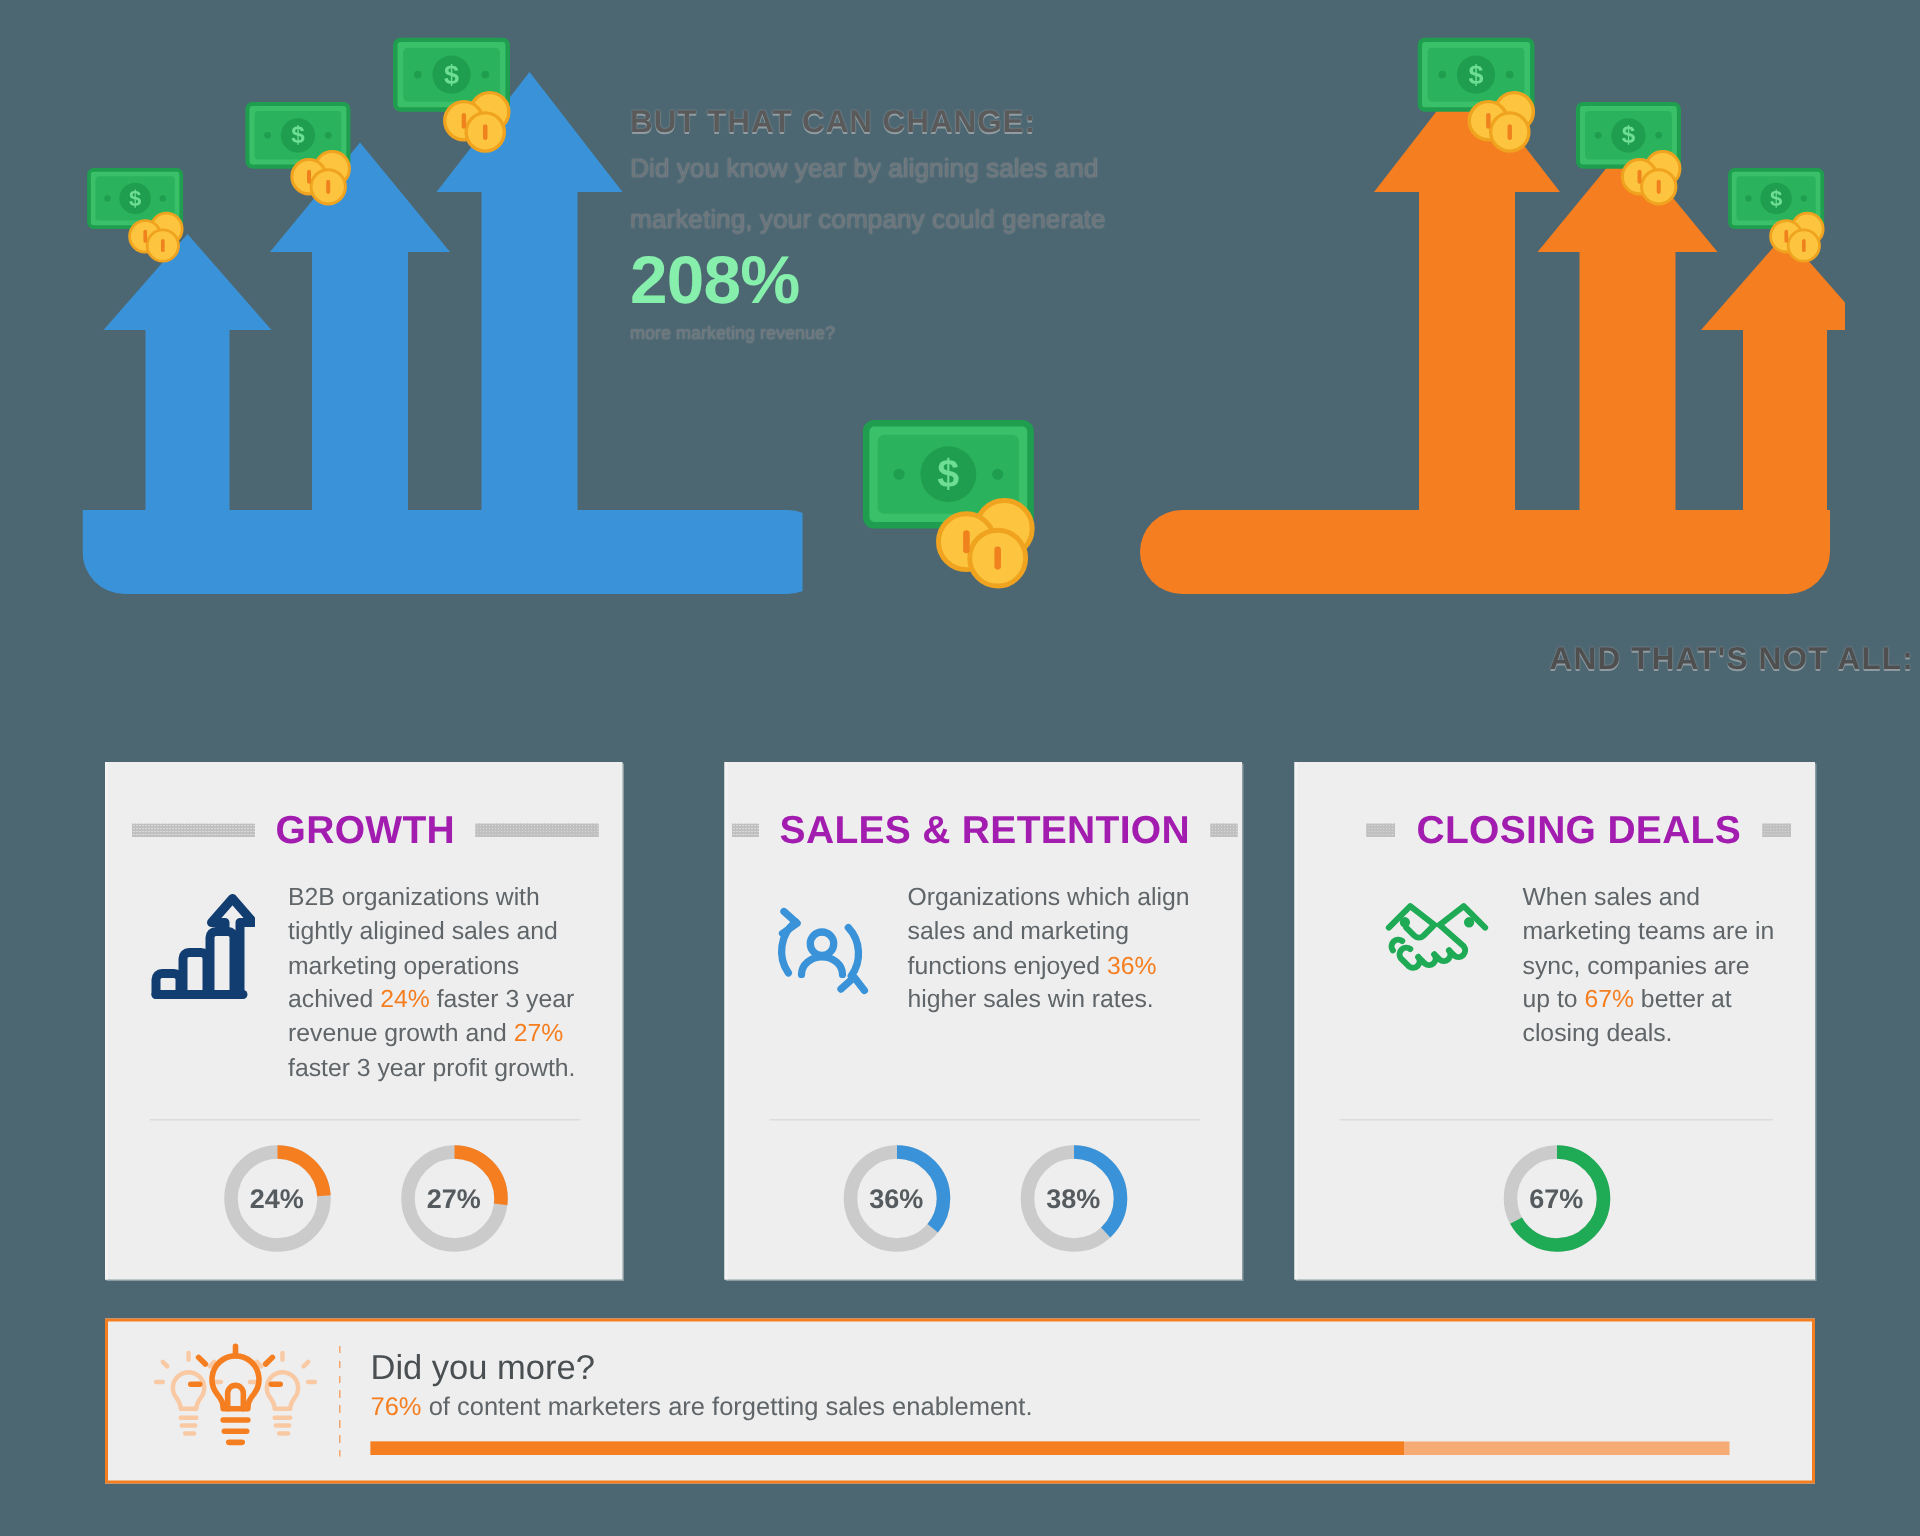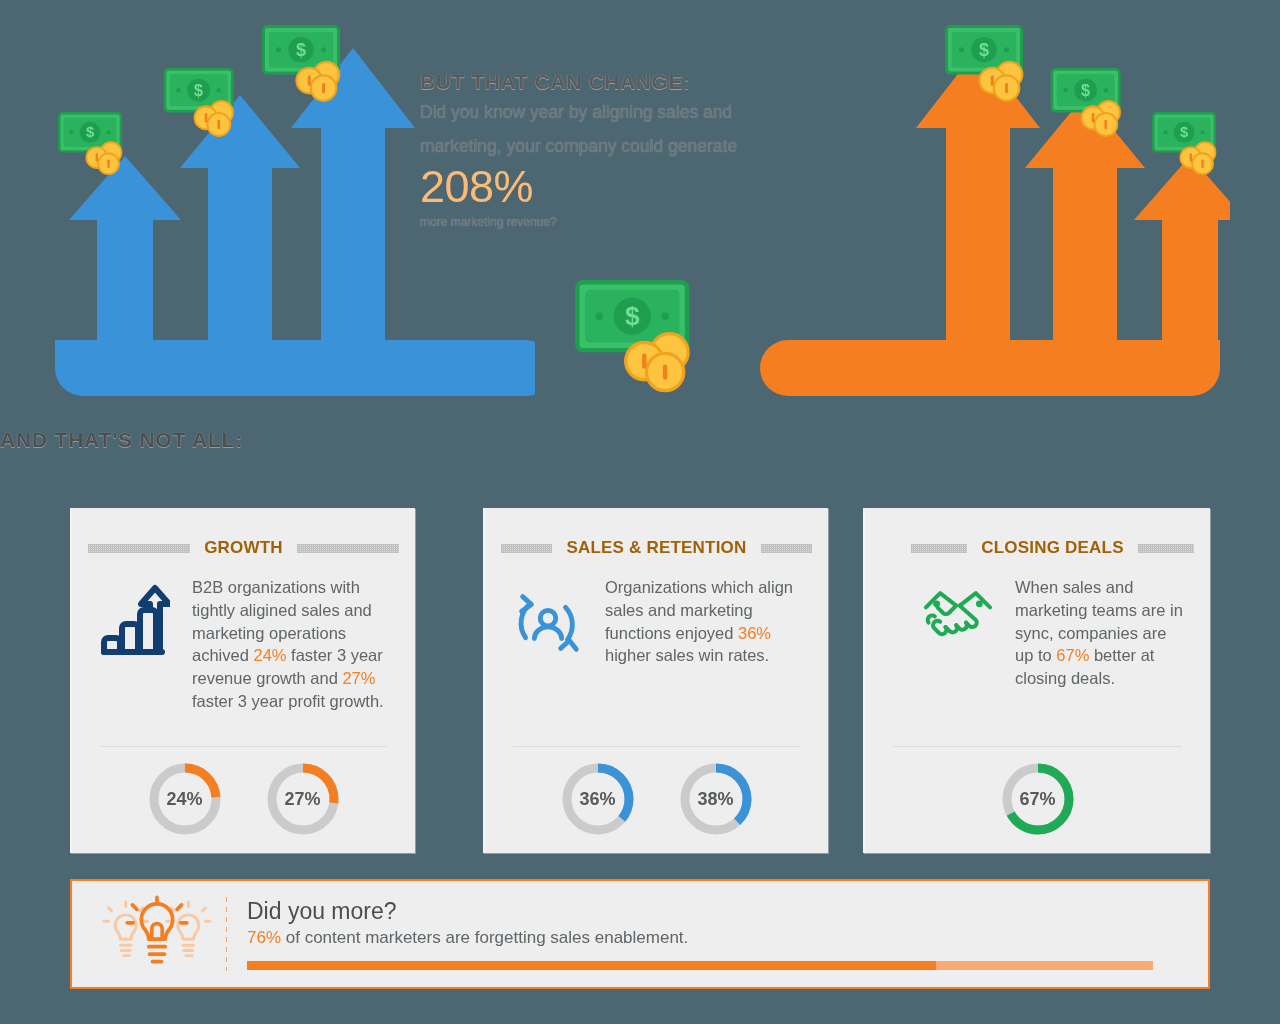--- a/index.html
+++ b/index.html
@@ -16,29 +16,29 @@
   .hero-kicker {
     font-size: 21px; font-weight: bold; letter-spacing: 0.6px;
     color: #5a5a5a; text-transform: uppercase;
     text-shadow: 0 0 1px #9aa7ad, 0 1px 0 #8f9ba1;
   }
   .hero-sub {
     font-size: 17.5px; color: #6e757a; line-height: 1.32; margin-top: 7px;
     text-shadow: 0 0 1px #93a0a6;
   }
   .hero-big {
-    font-size: 45px; font-weight: normal; color: #fdba74; line-height: 1;
+    font-size: 45px; font-weight: bold; color: #86efac; line-height: 1;
     margin-top: 6px; letter-spacing: -0.5px;
   }
   .hero-tail {
     font-size: 12px; color: #6e757a; margin-top: 6px;
     text-shadow: 0 0 1px #93a0a6;
   }
   .band-title {
-    position: absolute; left: 0; top: 428px; width: 1276px; text-align: left;
+    position: absolute; left: 0; top: 428px; width: 1276px; text-align: right;
     font-size: 21px; font-weight: bold; letter-spacing: 0.8px;
     color: #4f4f4f; text-transform: uppercase;
     text-shadow: 0 0 1px #9aa7ad, 0 1px 0 #8d999f;
   }
 
   
   .arrows { position: absolute; }
   .arrows svg { display: block; }
   .money { position: absolute; }
   .money svg { display: block; }
@@ -61,21 +61,21 @@
   }
   .card-head .dash {
     flex: 1 1 auto; height: 9px; min-width: 18px;
     background:
       repeating-linear-gradient(90deg,#b9b9b9 0 1px, transparent 1px 2px),
       repeating-linear-gradient(0deg,#b9b9b9 0 1px, transparent 1px 2px);
     background-color: #d6d6d6;
     opacity: .85;
   }
   .card-title {
-    flex: 0 0 auto; font-size: 17px; font-weight: bold; color: #a16207;
+    flex: 0 0 auto; font-size: 26px; font-weight: bold; color: #a21caf;
     letter-spacing: 0.2px; white-space: nowrap;
   }
 
   .card-body { display: flex; gap: 14px; padding: 18px 22px 0 20px; }
   .card-icon { flex: 0 0 auto; width: 86px; display: flex; align-items: flex-start; justify-content: center; padding-top: 8px;}
   .card-copy {
     flex: 1 1 auto; font-size: 16.5px; line-height: 1.38; color: #5f6568;
   }
   .hl { color: #f57e20; }
 

